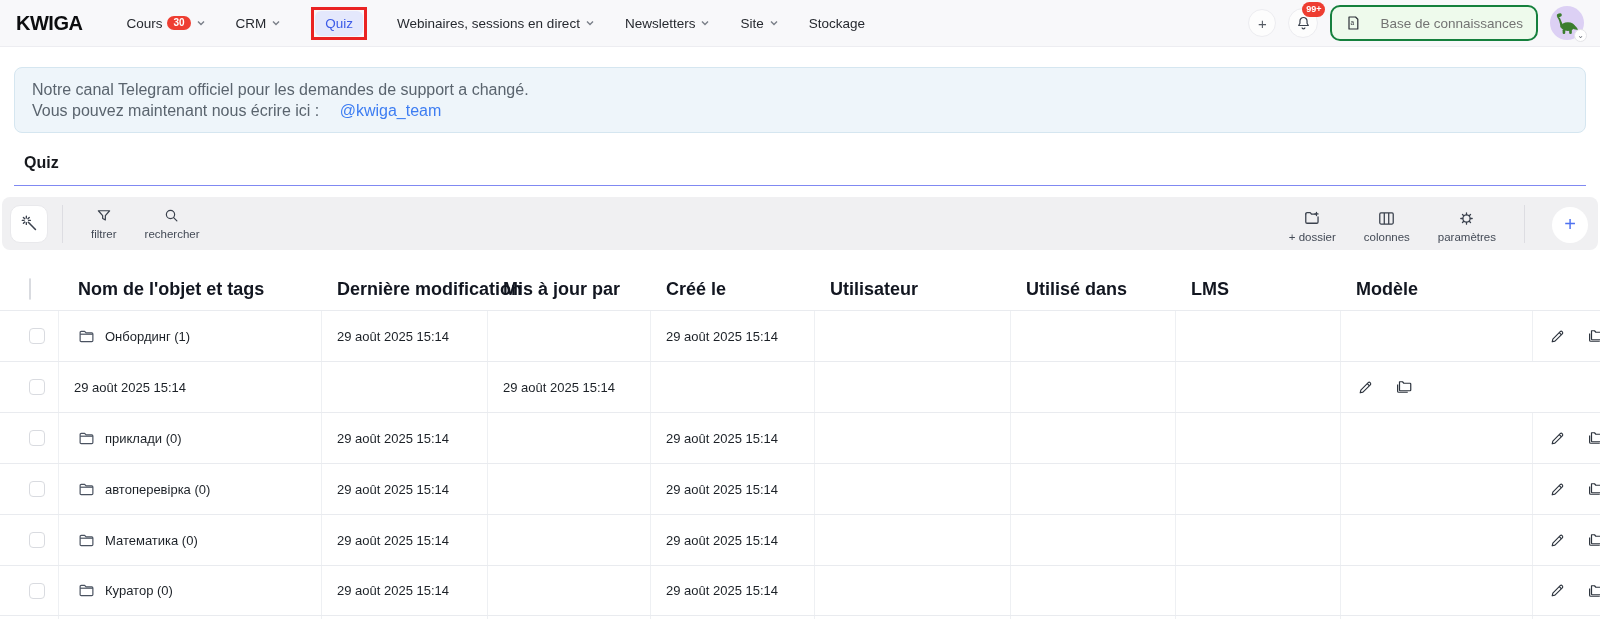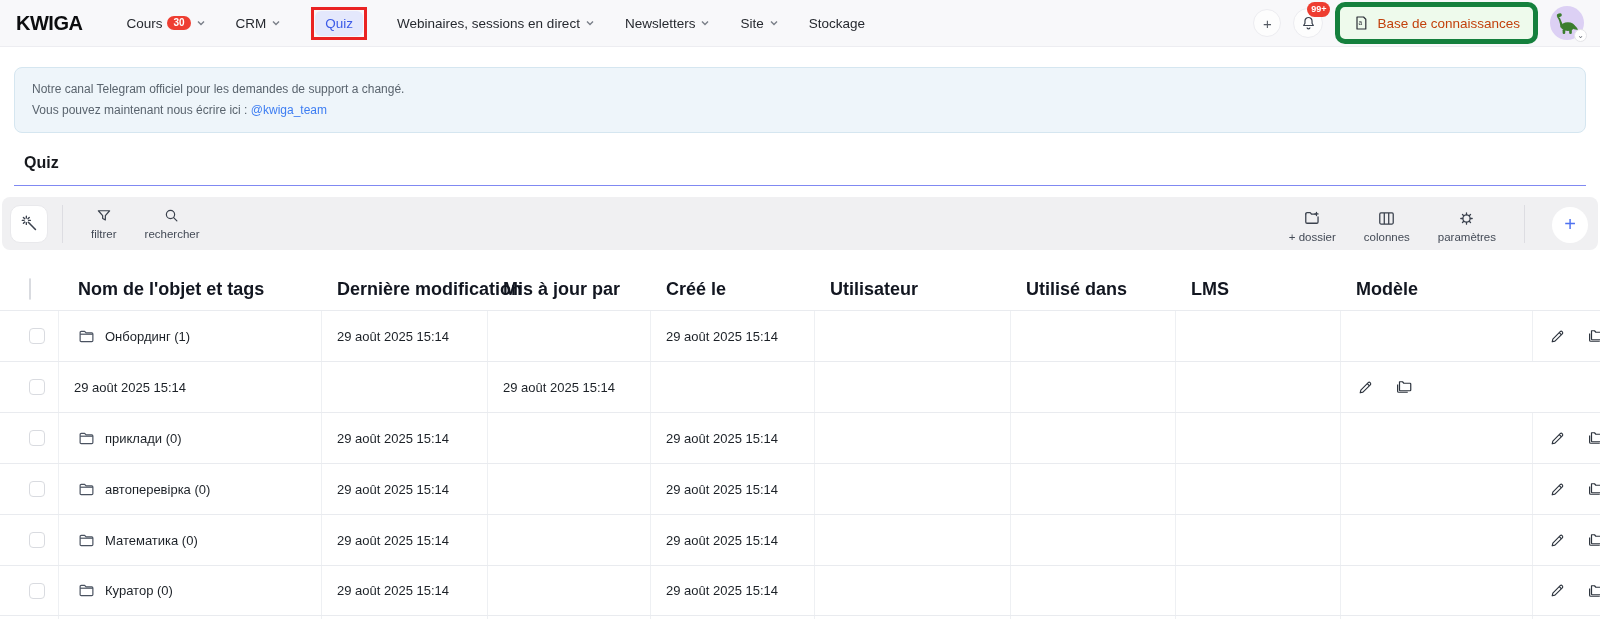--- a/index.html
+++ b/index.html
@@ -17,32 +17,32 @@
                  border-radius:9px; padding:2px 6px; line-height:1;text-align:center; }
   .annotation { border:3px solid #ea2323; padding:1px; }
   .quiz-chip { background:#e4e8fc; color:#3d5be8; font-size:13.5px; padding:5px 10px; border-radius:6px; }
   .nav-right { margin-left:auto; display:flex; align-items:center; gap:12px; }
   .round-btn { width:28px; height:28px; border-radius:50%; background:#fdfdfd; border:1px solid #ececf0;
                display:flex; align-items:center; justify-content:center; font-size:15px; color:#555b64; cursor:pointer; }
   .bell-wrap { position:relative; width:30px; height:30px; border-radius:50%; background:#fdfdfd; border:1px solid #ececf0;
                display:flex; align-items:center; justify-content:center; cursor:pointer; }
   .bell-badge { position:absolute; top:-7px; right:-8px; background:#ee3d31; color:#fff; font-size:9px;
                 font-weight:700; border-radius:9px; padding:3px 4px; line-height:1; }
-  .kb-btn { display:flex; align-items:center; gap:8px; background:#eefaec; border:5px solid #15803d;
-            border-radius:10px; padding:8px 13px; font-size:13.5px; color:#c2410c; cursor:pointer; }
+  .kb-btn { display:flex; align-items:center; gap:19px; background:#eefaec; border:2px solid #15803d;
+            border-radius:10px; padding:8px 13px; font-size:13.5px; color:#737373; cursor:pointer; }
   .avatar { position:relative; width:34px; height:34px; border-radius:50%; background:#dcd0f4;
             display:flex; align-items:center; justify-content:center; cursor:pointer; }
   .avatar-chev { position:absolute; right:-3px; bottom:-2px; width:13px; height:13px; border-radius:50%;
                  background:#fff; border:1px solid #e4e4e8; color:#6a6f78; font-size:8px;
                  display:flex; align-items:center; justify-content:center; }
 
   
   .banner { margin:20px 14px 0; background:#eef5fa; border:1px solid #d5e6f0; border-radius:8px;
-            padding:11px 17px; font-size:12px; color:#5a646e; line-height:21px; }
-  .banner a { color:#3d7df2; text-decoration:none; }
+            padding:11px 17px; font-size:16px; color:#5a646e; line-height:21px; }
+  .banner a { color:#3d7df2; text-decoration:none;margin-left:16px; }
 
   
   .page-title { margin:21px 14px 0; padding-left:10px; font-size:16px; font-weight:700; color:#16181d; }
   .title-rule { margin:13px 14px 0; border-bottom:1px solid #8089f2; }
 
   
   .toolbar { margin:11px 2px 0; height:53px; background:#f0f0f2; border-radius:8px;
              display:flex; align-items:center; padding:8px 10px 8px 8px; }
   .wand-btn { width:38px; height:38px; background:#fff; border:1px solid #e9e9ec; border-radius:10px;
               display:flex; align-items:center; justify-content:center; cursor:pointer; color:#3a414d; }

